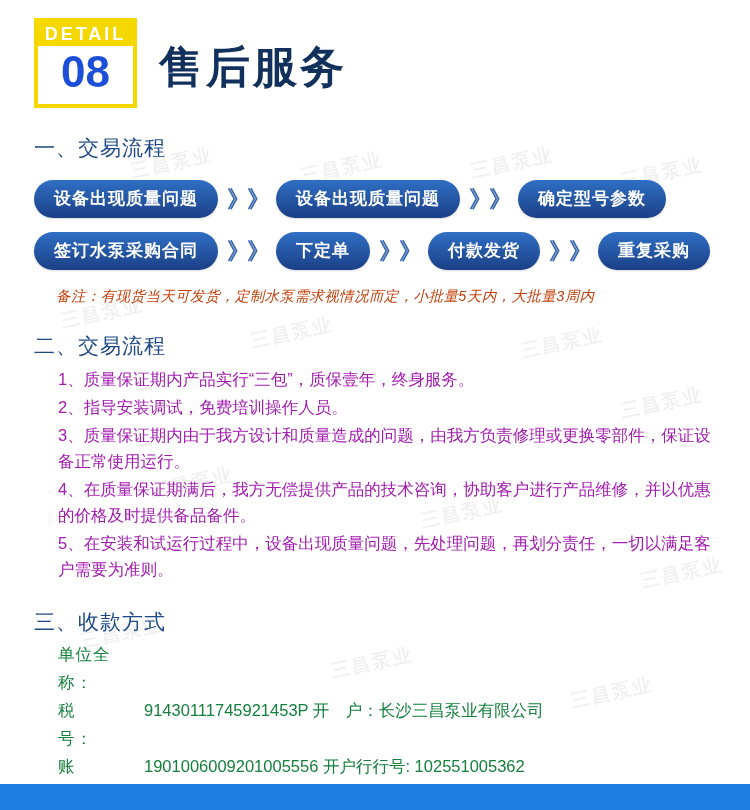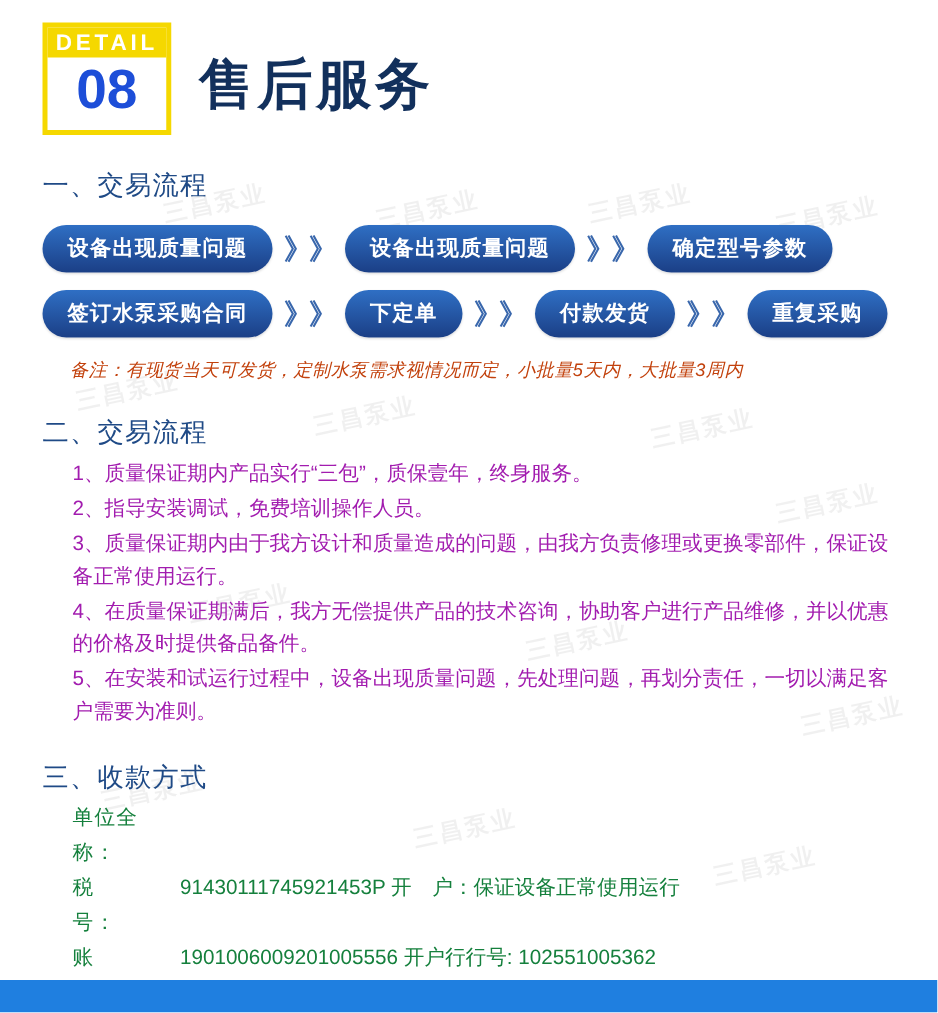--- a/index.html
+++ b/index.html
@@ -235,21 +235,21 @@
     <li>5、在安装和试运行过程中，设备出现质量问题，先处理问题，再划分责任，一切以满足客户需要为准则。</li>
   </ul>
 
   <div class="sec-title">三、收款方式</div>
   <div class="pay">
     <div class="pay-row">
       <div class="pay-label">单位全称：</div>
     </div>
     <div class="pay-row">
       <div class="pay-label">税　　号：</div>
-      <div class="pay-val">91430111745921453P   开　户：保证设备正常使用运行</div>
+      <div class="pay-val">91430111745921453P   开　户：长沙三昌泵业有限公司</div>
     </div>
     <div class="pay-row">
       <div class="pay-label">账　　号：</div>
       <div class="pay-val">1901006009201005556  开户行行号: 102551005362</div>
     </div>
     <div class="pay-row">
       <div class="pay-label">公司地址：</div>
       <div class="pay-val">湖南省长沙市雨花区湘府东路二段517号A座2329#</div>
     </div>
   </div>

